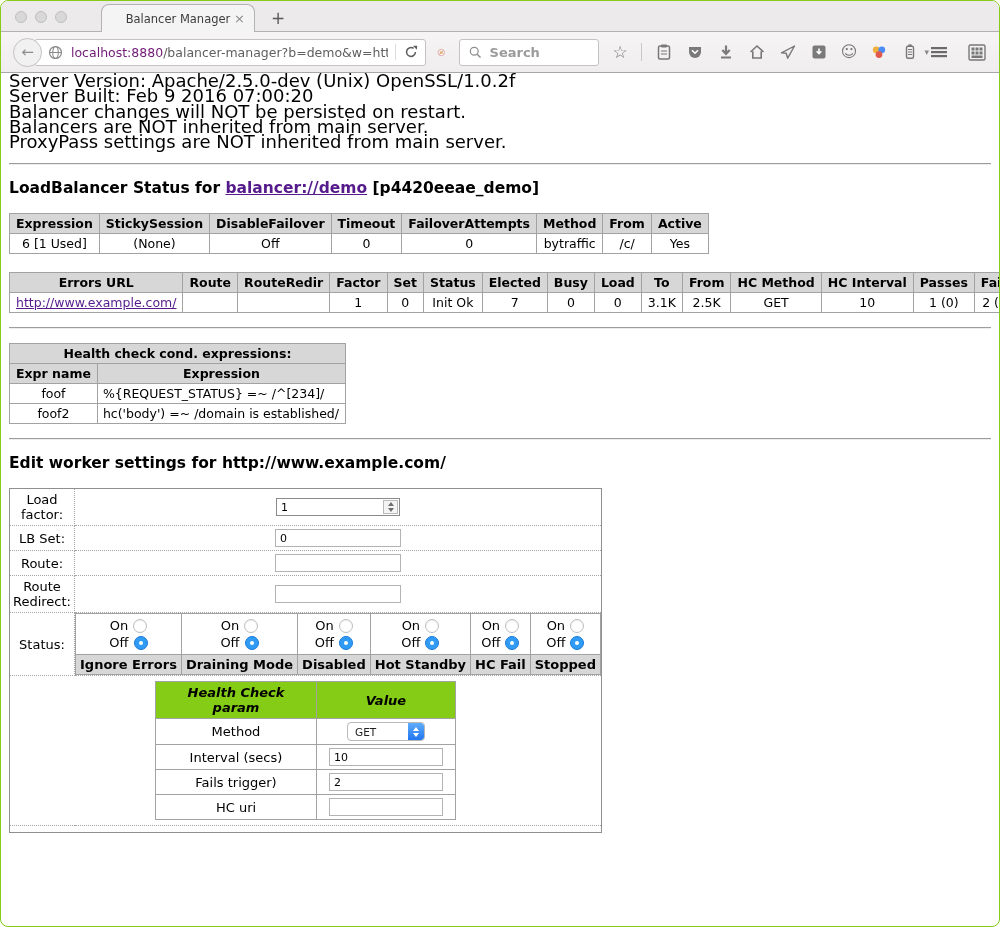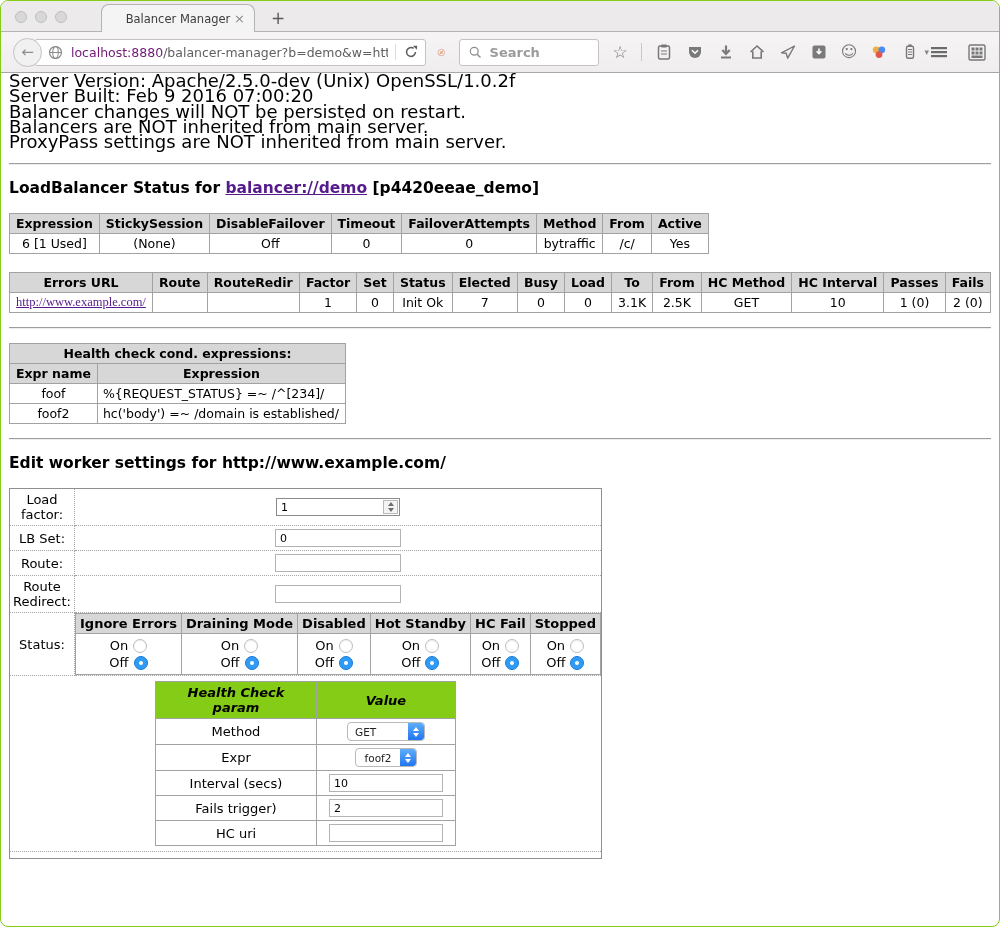--- a/index.html
+++ b/index.html
@@ -38,21 +38,21 @@
   h3{font-size:15.5px;margin:4px 0 16px;font-weight:bold;}
   a.visited{color:#551a8b;text-decoration:underline;}
 
   table.datatable{border-collapse:collapse;font-size:12.5px;}
   .datatable th,.datatable td{border:1px solid #a2a2a2;padding:2px 6px;text-align:center;white-space:nowrap;}
   .datatable th{background:#d7d7d7;font-weight:bold;}
   .t-balancer{width:616px;margin-bottom:18px;}
   .t-worker{width:982px;}
   .t-expr{width:312px;}
   .t-expr td.expr-val{text-align:left;padding-left:5px;}
-  .cell-left{text-align:left;font-family:Liberation Serif, serif;}
+  .cell-left{text-align:left;}
 
   
   .formtable{border-collapse:collapse;width:564px;font-size:13px;margin:2px 0 14px;border:1px solid #8f8f8f;}
   .formtable > tbody > tr > td{border:1px dotted #a5a5a5;padding:3px;text-align:center;}
   .label-col{width:100px;}
   .txt{width:116px;height:14px;border:1px solid #b3b3b3;font-size:11px;padding:1px 4px;font-family:"DejaVu Sans","Liberation Sans",sans-serif;background:#fff;}
   .numwrap{display:inline-flex;align-items:stretch;border:1px solid #8b8b8b;background:#fff;width:124px;height:18px;box-sizing:border-box;}
   .numwrap input{border:none;outline:none;flex:1;font-size:11px;padding:0 4px;min-width:0;font-family:inherit;}
   .spinner{width:13px;margin:1px;border:1px solid #b9b9b9;background:#f4f4f4;display:flex;flex-direction:column;align-items:center;justify-content:center;gap:2px;}
   .tri-up-g{width:0;height:0;border-left:3px solid transparent;border-right:3px solid transparent;border-bottom:4px solid #6d6d6d;}
@@ -326,88 +326,88 @@
       <tr>
         <td class="label-col">Route Redirect:</td>
         <td><input class="txt" type="text" value="" style=""></td>
       </tr>
       <tr>
         <td class="label-col">Status:</td>
         <td style="padding:0;">
           <table class="statustable">
             <tbody>
                   <tr>
+              <td>
+                <div class="radio-line">
+                        <span>On</span>
+                        <span class="radio unchecked"></span>
+                      </div>
+                <div class="radio-line">
+                        <span>Off</span>
+                        <span class="radio checked"></span>
+                      </div>
+              </td>
+              <td>
+                <div class="radio-line">
+                        <span>On</span>
+                        <span class="radio unchecked"></span>
+                      </div>
+                <div class="radio-line">
+                        <span>Off</span>
+                        <span class="radio checked"></span>
+                      </div>
+              </td>
+              <td>
+                <div class="radio-line">
+                        <span>On</span>
+                        <span class="radio unchecked"></span>
+                      </div>
+                <div class="radio-line">
+                        <span>Off</span>
+                        <span class="radio checked"></span>
+                      </div>
+              </td>
+              <td>
+                <div class="radio-line">
+                        <span>On</span>
+                        <span class="radio unchecked"></span>
+                      </div>
+                <div class="radio-line">
+                        <span>Off</span>
+                        <span class="radio checked"></span>
+                      </div>
+              </td>
+              <td>
+                <div class="radio-line">
+                        <span>On</span>
+                        <span class="radio unchecked"></span>
+                      </div>
+                <div class="radio-line">
+                        <span>Off</span>
+                        <span class="radio checked"></span>
+                      </div>
+              </td>
+              <td>
+                <div class="radio-line">
+                        <span>On</span>
+                        <span class="radio unchecked"></span>
+                      </div>
+                <div class="radio-line">
+                        <span>Off</span>
+                        <span class="radio checked"></span>
+                      </div>
+              </td>
+            </tr>
+            <tr>
               <th>Ignore Errors</th>
               <th>Draining Mode</th>
               <th>Disabled</th>
               <th>Hot Standby</th>
               <th>HC Fail</th>
               <th>Stopped</th>
-            </tr>
-            <tr>
-              <td>
-                <div class="radio-line">
-                        <span>On</span>
-                        <span class="radio unchecked"></span>
-                      </div>
-                <div class="radio-line">
-                        <span>Off</span>
-                        <span class="radio checked"></span>
-                      </div>
-              </td>
-              <td>
-                <div class="radio-line">
-                        <span>On</span>
-                        <span class="radio unchecked"></span>
-                      </div>
-                <div class="radio-line">
-                        <span>Off</span>
-                        <span class="radio checked"></span>
-                      </div>
-              </td>
-              <td>
-                <div class="radio-line">
-                        <span>On</span>
-                        <span class="radio unchecked"></span>
-                      </div>
-                <div class="radio-line">
-                        <span>Off</span>
-                        <span class="radio checked"></span>
-                      </div>
-              </td>
-              <td>
-                <div class="radio-line">
-                        <span>On</span>
-                        <span class="radio unchecked"></span>
-                      </div>
-                <div class="radio-line">
-                        <span>Off</span>
-                        <span class="radio checked"></span>
-                      </div>
-              </td>
-              <td>
-                <div class="radio-line">
-                        <span>On</span>
-                        <span class="radio unchecked"></span>
-                      </div>
-                <div class="radio-line">
-                        <span>Off</span>
-                        <span class="radio checked"></span>
-                      </div>
-              </td>
-              <td>
-                <div class="radio-line">
-                        <span>On</span>
-                        <span class="radio unchecked"></span>
-                      </div>
-                <div class="radio-line">
-                        <span>Off</span>
-                        <span class="radio checked"></span>
-                      </div>
-              </td>
             </tr>
           </tbody>
               </table>
         </td>
       </tr>
       <tr>
         <td colspan="2">
           <table class="hctable">
             <tbody>
                   <tr>
@@ -420,32 +420,20 @@
                 <span class="select sel-wide">
                   <span class="sel-text">GET</span>
                   <span class="sel-btn">
                           <span class="tri-up-w"></span>
                           <span class="tri-dn-w"></span>
                         </span>
                 </span>
               </td>
             </tr>
             <tr>
-              <td>Expr</td>
-              <td>
-                <span class="select sel-narrow">
-                  <span class="sel-text">foof2</span>
-                  <span class="sel-btn">
-                          <span class="tri-up-w"></span>
-                          <span class="tri-dn-w"></span>
-                        </span>
-                </span>
-              </td>
-            </tr>
-            <tr>
               <td>Interval (secs)</td>
               <td><input class="txt" type="text" value="10" style=""></td>
             </tr>
             <tr>
               <td>Fails trigger)</td>
               <td><input class="txt" type="text" value="2" style=""></td>
             </tr>
             <tr>
               <td>HC uri</td>
               <td><input class="txt" type="text" value="" style=""></td>

